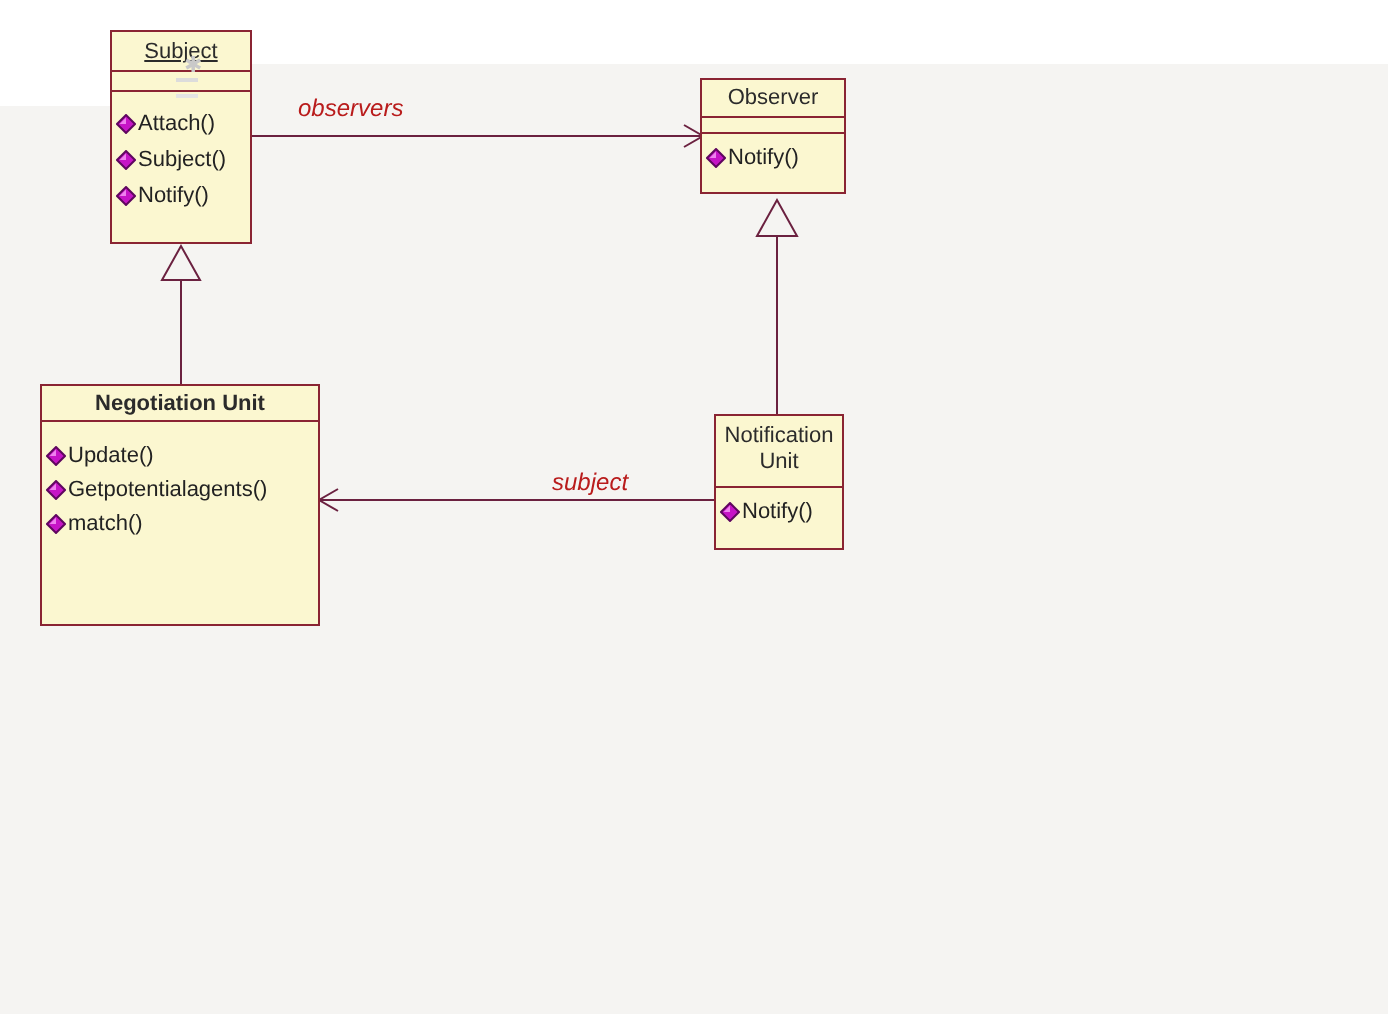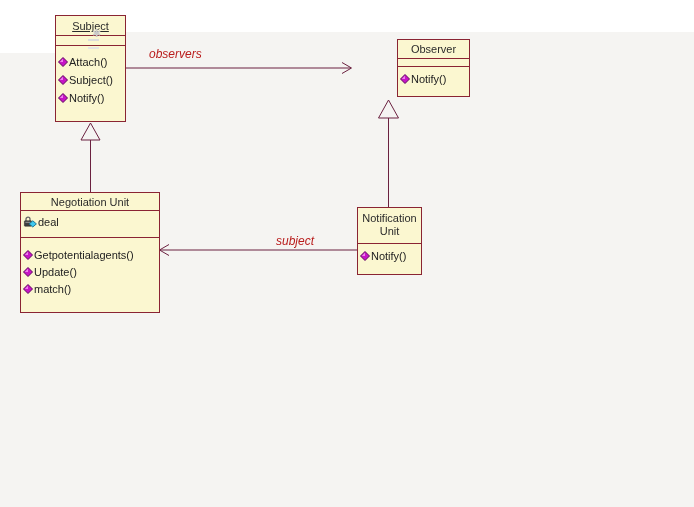--- a/index.html
+++ b/index.html
@@ -26,28 +26,28 @@
   .member{display:flex;align-items:center;font-size:11px;color:#222222;white-space:nowrap;}
   .member .icon{flex:0 0 auto;display:inline-flex;margin-right:1px;}
 
   
   #class-subject{left:55px;top:15px;width:71px;height:107px;}
   #class-subject .uml-title{height:20px;}
   #class-subject .uml-attrs{height:10px;padding:0;}
   #class-subject .uml-ops{padding-top:7px;}
   #class-subject .member{height:18px;}
 
-  #class-observer{left:350px;top:39px;width:73px;height:58px;margin-left:47px;}
+  #class-observer{left:350px;top:39px;width:73px;height:58px;}
   #class-observer .uml-title{height:19px;padding-top:3px;}
   #class-observer .uml-attrs{height:8px;padding:0;}
   #class-observer .uml-ops{padding-top:4px;}
   #class-observer .member{height:16px;}
 
   #class-negotiation{left:20px;top:192px;width:140px;height:121px;}
-  #class-negotiation .uml-title{height:18px;padding-top:3px;}
+  #class-negotiation .uml-title{height:18px;padding-top:3px;font-weight:bold;}
   #class-negotiation .uml-attrs{height:27px;}
   #class-negotiation .uml-ops{padding-top:8px;}
   #class-negotiation .member{height:17px;}
 
   #class-notification{left:357px;top:207px;width:65px;height:68px;}
   #class-notification .uml-title{height:36px;}
   #class-notification .uml-attrs{height:24px;}
   #class-notification .uml-ops{padding-top:4px;}
   #class-notification .member{height:16px;}
 
@@ -140,51 +140,38 @@
             <polygon points="5,1.8 1.8,5 5,5" fill="#ee82ee"></polygon>
           </svg>
         </span>
         <span>Notify()</span>
       </div>
     </div>
 </div>
 
 <div id="class-negotiation" class="uml-class">
   <div class="uml-title">Negotiation Unit</div>
-  <div class="uml-attrs">
-      <div class="member">
-        <span class="icon">
-          <svg width="14" height="12" viewBox="0 0 14 12">
-            <path d="M3 5 V3.2 a2 2 0 0 1 4 0 V5" fill="none" stroke="#666" stroke-width="1.3"></path>
-            <rect x="1.4" y="4.8" width="7.2" height="5.4" rx="0.6" fill="#3f3f3f" stroke="#1d1d1d" stroke-width="0.5"></rect>
-            <rect x="2.4" y="5.8" width="5.2" height="1" fill="#9a9a9a"></rect>
-            <polygon points="9.8,4.8 13.4,7.9 9.8,11 6.2,7.9" fill="#3ec9f0" stroke="#126e8e" stroke-width="0.9"></polygon>
-          </svg>
-        </span>
-        <span>deal</span>
-      </div>
-    </div>
-  <div class="uml-ops">
+  <div class="uml-ops">
+      <div class="member">
+        <span class="icon">
+          <svg width="10" height="10" viewBox="0 0 10 10">
+            <polygon points="5,0.5 9.5,5 5,9.5 0.5,5" fill="#c614c6" stroke="#5f075f" stroke-width="1"></polygon>
+            <polygon points="5,1.8 1.8,5 5,5" fill="#ee82ee"></polygon>
+          </svg>
+        </span>
+        <span>Update()</span>
+      </div>
       <div class="member">
         <span class="icon">
           <svg width="10" height="10" viewBox="0 0 10 10">
             <polygon points="5,0.5 9.5,5 5,9.5 0.5,5" fill="#c614c6" stroke="#5f075f" stroke-width="1"></polygon>
             <polygon points="5,1.8 1.8,5 5,5" fill="#ee82ee"></polygon>
           </svg>
         </span>
         <span>Getpotentialagents()</span>
-      </div>
-      <div class="member">
-        <span class="icon">
-          <svg width="10" height="10" viewBox="0 0 10 10">
-            <polygon points="5,0.5 9.5,5 5,9.5 0.5,5" fill="#c614c6" stroke="#5f075f" stroke-width="1"></polygon>
-            <polygon points="5,1.8 1.8,5 5,5" fill="#ee82ee"></polygon>
-          </svg>
-        </span>
-        <span>Update()</span>
       </div>
       <div class="member">
         <span class="icon">
           <svg width="10" height="10" viewBox="0 0 10 10">
             <polygon points="5,0.5 9.5,5 5,9.5 0.5,5" fill="#c614c6" stroke="#5f075f" stroke-width="1"></polygon>
             <polygon points="5,1.8 1.8,5 5,5" fill="#ee82ee"></polygon>
           </svg>
         </span>
         <span>match()</span>
       </div>

